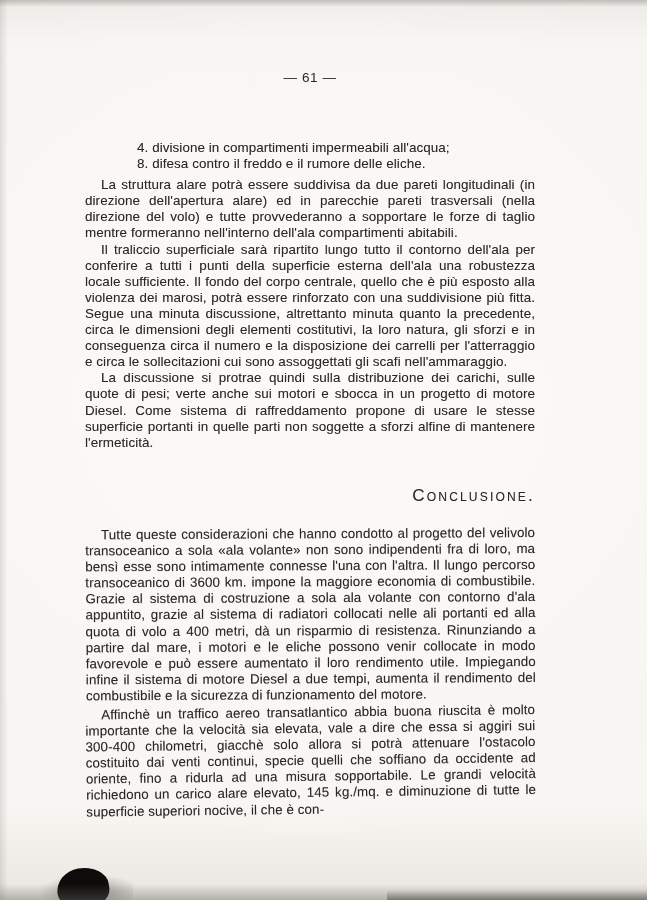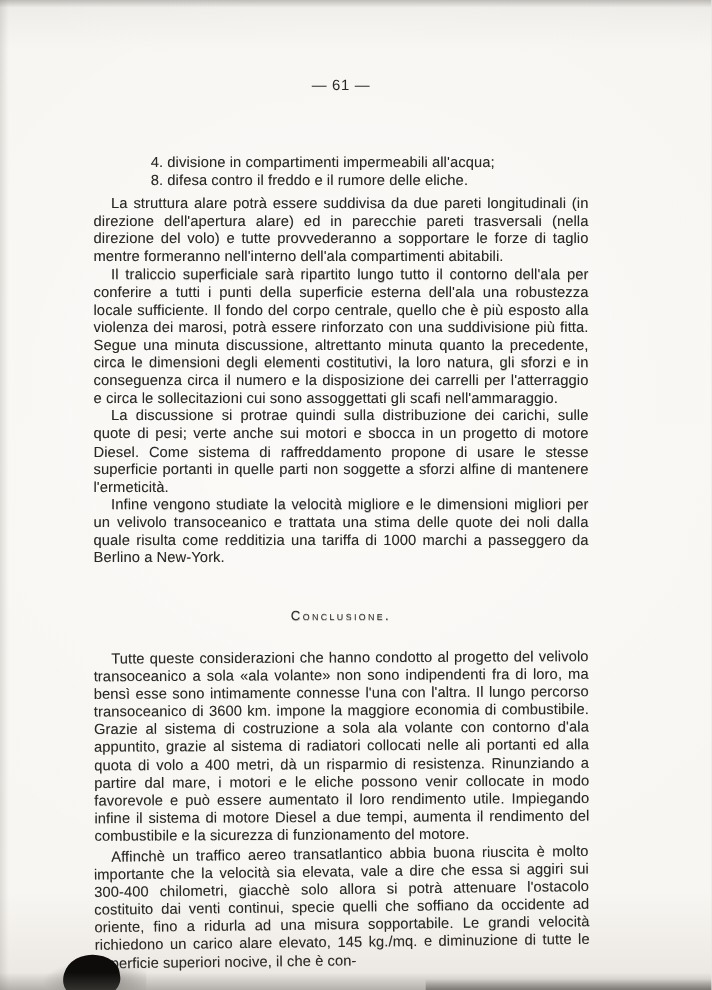--- a/index.html
+++ b/index.html
@@ -67,22 +67,22 @@
     text-align: left;
   }
   .para {
     margin: 0;
     text-indent: 16px;
   }
   .para-gap { margin-top: 5px; }
 
   .section-heading {
     margin: 37px 0 21px 0;
-    text-align: center;
-    font-size: 12px;
+    text-align: right;
+    font-size: 17px;
     font-weight: normal;
     font-variant: small-caps;
     letter-spacing: 2.2px;
     text-indent: 0;
   }
 
   .tilt-a { transform: rotate(-0.3deg); transform-origin: 100% 0; }
   .tilt-b { transform: rotate(-0.7deg); transform-origin: 100% 0; }
 
   .ink-smudge {
@@ -115,21 +115,20 @@
   <div class="page-number">— 61 —</div>
 
   <div class="text-block">
 
     <p class="list-item">4. divisione in compartimenti impermeabili all'acqua;</p>
     <p class="list-item">8. difesa contro il freddo e il rumore delle eliche.</p>
 
     <p class="para para-gap">La struttura alare potrà essere suddivisa da due pareti longitudinali (in direzione dell'apertura alare) ed in parecchie pareti trasversali (nella direzione del volo) e tutte provvederanno a sopportare le forze di taglio mentre formeranno nell'interno dell'ala compartimenti abitabili.</p>
     <p class="para">Il traliccio superficiale sarà ripartito lungo tutto il contorno dell'ala per conferire a tutti i punti della superficie esterna dell'ala una robustezza locale sufficiente. Il fondo del corpo centrale, quello che è più esposto alla violenza dei marosi, potrà essere rinforzato con una suddivisione più fitta. Segue una minuta discussione, altrettanto minuta quanto la precedente, circa le dimensioni degli elementi costitutivi, la loro natura, gli sforzi e in conseguenza circa il numero e la disposizione dei carrelli per l'atterraggio e circa le sollecitazioni cui sono assoggettati gli scafi nell'ammaraggio.</p>
     <p class="para">La discussione si protrae quindi sulla distribuzione dei carichi, sulle quote di pesi; verte anche sui motori e sbocca in un progetto di motore Diesel. Come sistema di raffreddamento propone di usare le stesse superficie portanti in quelle parti non soggette a sforzi alfine di mantenere l'ermeticità.</p>
-    <p class="para">Infine vengono studiate la velocità migliore e le dimensioni migliori per un velivolo transoceanico e trattata una stima delle quote dei noli dalla quale risulta come redditizia una tariffa di 1000 marchi a passeggero da Berlino a New-York.</p>
 
     <h2 class="section-heading">Conclusione.</h2>
 
     <p class="para tilt-a">Tutte queste considerazioni che hanno condotto al progetto del velivolo transoceanico a sola «ala volante» non sono indipendenti fra di loro, ma bensì esse sono intimamente connesse l'una con l'altra. Il lungo percorso transoceanico di 3600 km. impone la maggiore economia di combustibile. Grazie al sistema di costruzione a sola ala volante con contorno d'ala appuntito, grazie al sistema di radiatori collocati nelle ali portanti ed alla quota di volo a 400 metri, dà un risparmio di resistenza. Rinunziando a partire dal mare, i motori e le eliche possono venir collocate in modo favorevole e può essere aumentato il loro rendimento utile. Impiegando infine il sistema di motore Diesel a due tempi, aumenta il rendimento del combustibile e la sicurezza di funzionamento del motore.</p>
     <p class="para tilt-b">Affinchè un traffico aereo transatlantico abbia buona riuscita è molto importante che la velocità sia elevata, vale a dire che essa si aggiri sui 300-400 chilometri, giacchè solo allora si potrà attenuare l'ostacolo costituito dai venti continui, specie quelli che soffiano da occidente ad oriente, fino a ridurla ad una misura sopportabile. Le grandi velocità richiedono un carico alare elevato, 145 kg./mq. e diminuzione di tutte le superficie superiori nocive, il che è con-</p>
 
   </div>
 
   <div class="ink-smudge"></div>
   <div class="ink-blot"></div>

